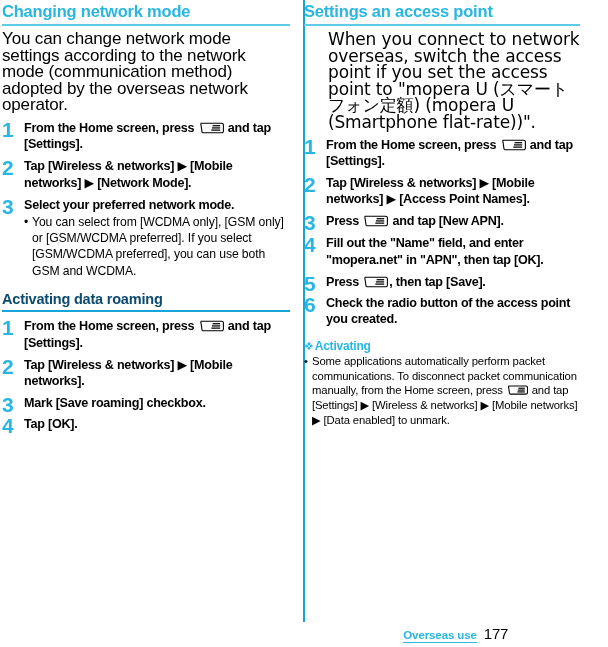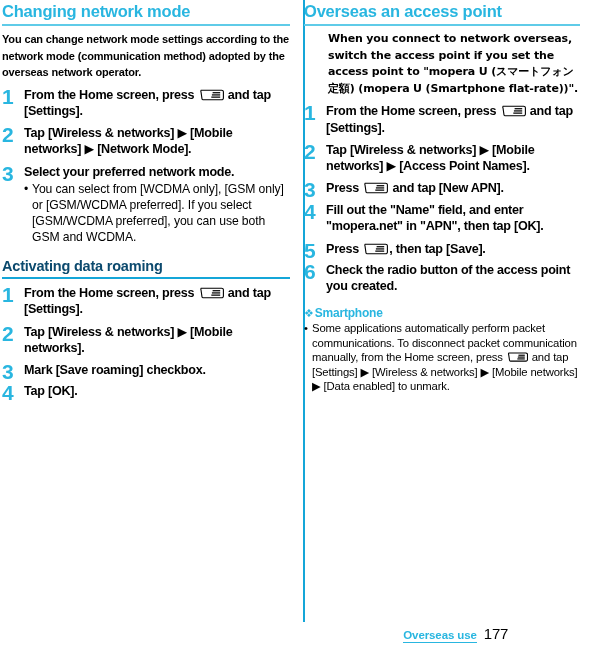--- a/index.html
+++ b/index.html
@@ -66,25 +66,24 @@
     color: #0c4a6e;
     letter-spacing: -0.2px;
     line-height: 1.15;
     margin: 0;
     padding: 2px 0 3px 0;
     border-bottom: 2.5px solid #14a6d8;
   }
 
   
   .lead {
-    font-size: 11px;
+    font-size: 17px;
     line-height: 16.6px;
     margin: 5px 0 0 0;
     letter-spacing: -0.15px;
-    font-weight: bold;
   }
   .lead.jp {
     font-family: "DejaVu Sans", "Liberation Sans", sans-serif;
     margin-left: 24px;
   }
 
   
   .steps { margin: 0; padding: 0; list-style: none; }
   .step {
     display: flex;
@@ -266,21 +265,21 @@
         <li class="step" style="margin-top:2px;">
           <div class="step-num">4</div>
           <div class="step-body">Tap [OK].</div>
         </li>
 
       </ol>
     </div>
 
     <div class="col col-right">
 
-      <h1 class="h1">Overseas an access point</h1>
+      <h1 class="h1">Settings an access point</h1>
 
       <p class="lead jp">When you connect to network overseas, switch the access point if you set the access point to "mopera U (スマートフォン定額) (mopera U (Smartphone flat-rate))".</p>
 
       <ol class="steps">
 
         <li class="step">
           <div class="step-num">1</div>
           <div class="step-body">
             <span>From the Home screen, press </span><span class="keyicon"><svg width="25" height="13" viewBox="0 0 25 13">
                     <path d="M2.2 1.2 H22.6 a1.8 1.8 0 0 1 1.8 1.8 V9 a1.8 1.8 0 0 1 -1.8 1.8 H4.2 a1.2 1.2 0 0 1 -1.2 -1 L2 3 a1.6 1.6 0 0 1 .2 -1.8 Z" fill="#ffffff" stroke="#000000" stroke-width="1.1"></path>
@@ -326,21 +325,21 @@
         </li>
 
         <li class="step" style="margin-top:2px;">
           <div class="step-num">6</div>
           <div class="step-body">Check the radio button of the access point you created.</div>
         </li>
 
       </ol>
 
       <div class="info-head">
-        <span class="floret">❖</span><span>Smartphone</span>
+        <span class="floret">❖</span><span>Activating</span>
       </div>
 
       <ul class="info-list">
         <li class="info-item">
           <span class="dot">•</span>
           <span class="txt">
             <span>Some applications automatically perform packet communications. To disconnect packet communication manually, from the Home screen, press </span><span class="keyicon small"><svg width="21" height="11" viewBox="0 0 25 13">
                     <path d="M2.2 1.2 H22.6 a1.8 1.8 0 0 1 1.8 1.8 V9 a1.8 1.8 0 0 1 -1.8 1.8 H4.2 a1.2 1.2 0 0 1 -1.2 -1 L2 3 a1.6 1.6 0 0 1 .2 -1.8 Z" fill="#ffffff" stroke="#000000" stroke-width="1.3"></path>
                     <rect x="13.6" y="3.1" width="7.6" height="1.4" fill="#000000"></rect>
                     <rect x="12.9" y="5.3" width="8.3" height="1.4" fill="#000000"></rect>

